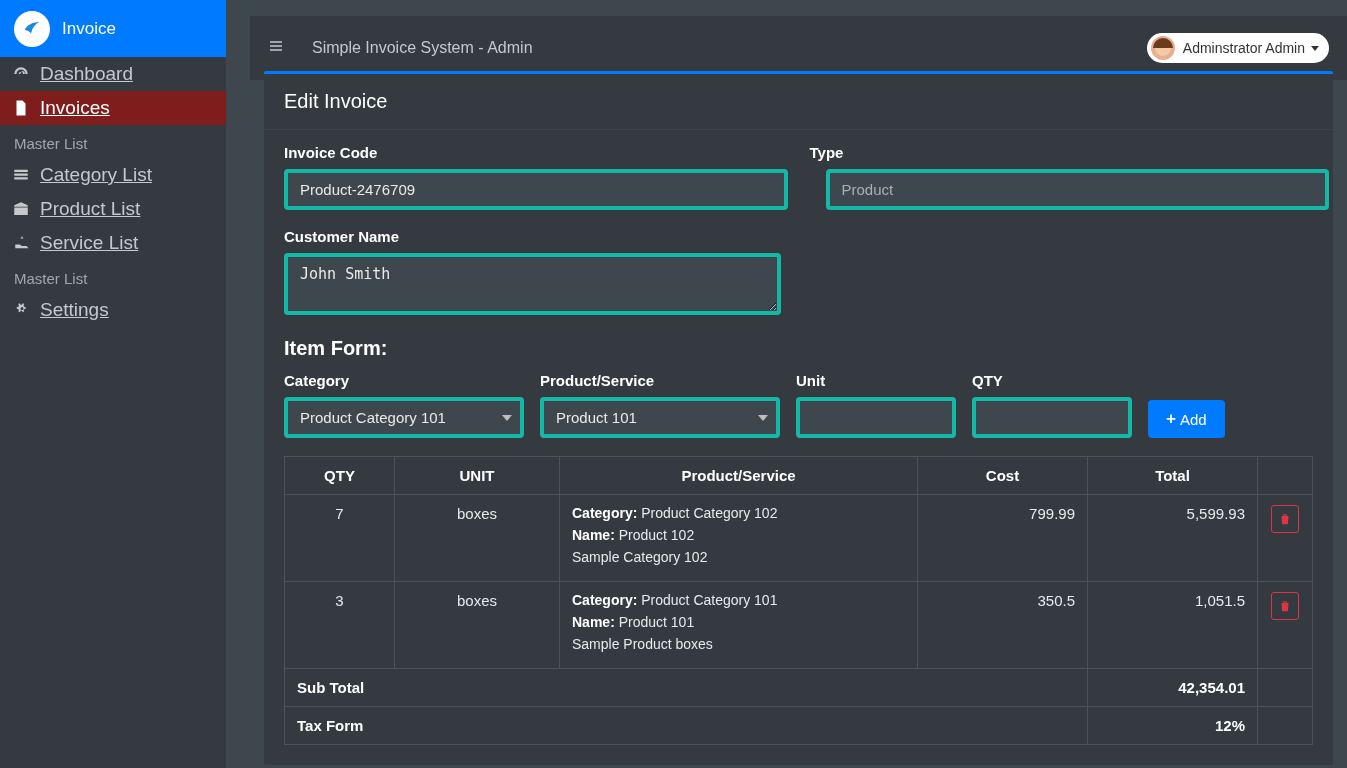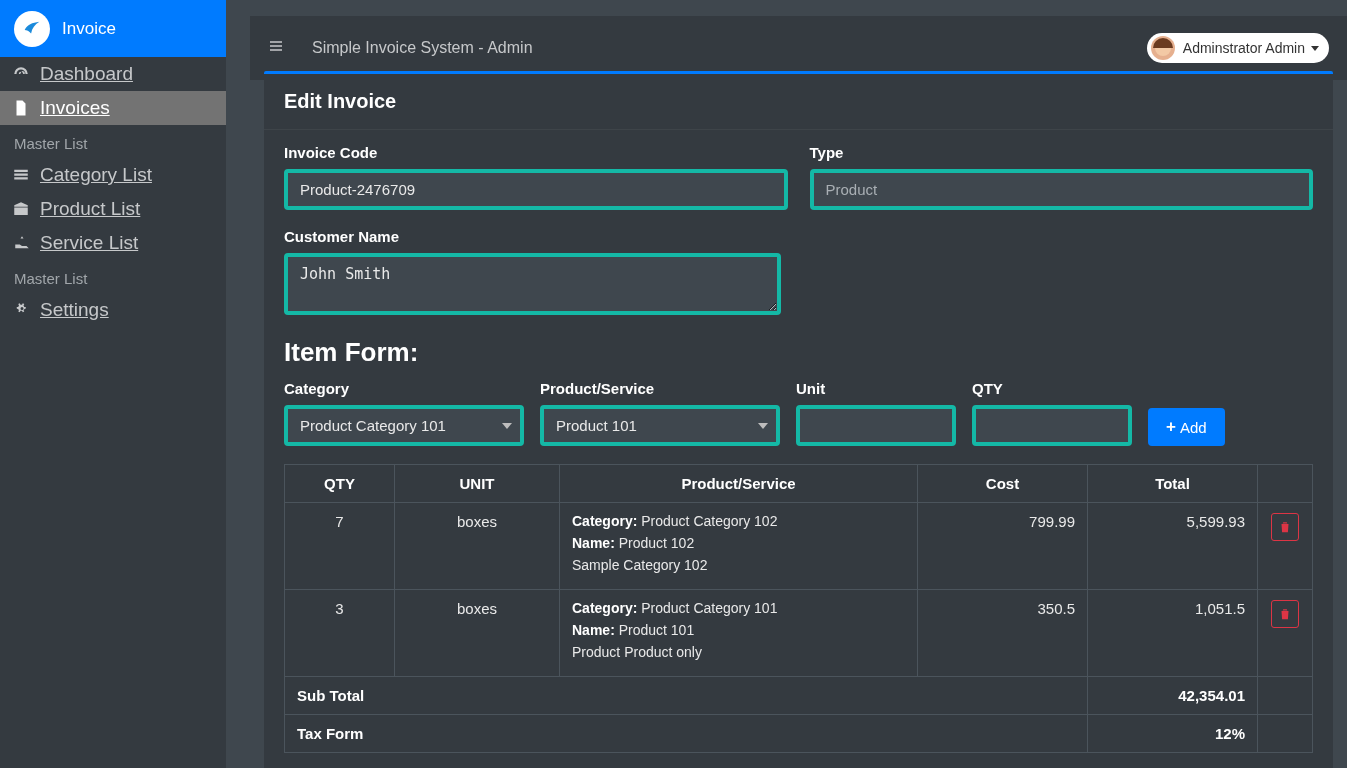--- a/index.html
+++ b/index.html
@@ -4,48 +4,48 @@
 <style>
 * { box-sizing: border-box; margin: 0; padding: 0; }
 body { font-family: "Segoe UI", Arial, sans-serif; background:#3f474e; color:#e9e9e9; width:1347px; height:768px; overflow:hidden; }
 
 
 .sidebar { position:fixed; left:0; top:0; width:226px; height:100%; background:#343a40; }
 .brand { background:#007bff; height:57px; display:flex; align-items:center; padding:0 14px; color:#fff; font-size:17px; }
 .brand-logo { width:36px; height:36px; border-radius:50%; background:#fff; display:flex; align-items:center; justify-content:center; margin-right:12px; }
 .brand-logo svg { width:22px; height:22px; }
 .nav-item { display:flex; align-items:center; height:34px; padding:0 12px; color:#c6c8ca; font-size:19px; cursor:pointer;text-decoration:underline; }
-.nav-item.active { background:#737373; color:#fff; }
+.nav-item.active { background:#7f1d1d; color:#fff; }
 .nav-item .icon { width:28px; display:flex; align-items:center; justify-content:flex-start; }
 .nav-section-label { color:#a1a6aa; font-size:15px; padding:10px 14px 6px; }
 
 
 .topbar { position:fixed; left:250px; right:0; top:16px; height:64px; background:#343a40; display:flex; align-items:center; padding:0 18px; color:#c6c8ca; }
 .hamburger { margin-right:28px; cursor:pointer; }
 .user-pill { margin-left:auto; background:#fff; color:#333; border-radius:16px; height:30px; display:flex; align-items:center; padding:0 10px 0 4px; font-size:14px; cursor:pointer; }
 .avatar { width:24px; height:24px; border-radius:50%; background: radial-gradient(circle at 50% 35%, #f3c9a5 30%, #e6b08f 31%), #71c4d6; margin-right:8px; position:relative; overflow:hidden; }
 .avatar::before{ content:""; position:absolute; left:4px; top:4px; width:16px; height:16px; border-radius:50%; background:#f3c9a5; }
 .avatar::after{ content:""; position:absolute; left:2px; top:2px; width:20px; height:10px; border-radius:10px 10px 0 0; background:#6b3b20; }
 
 
 .main { position:fixed; left:250px; right:0; top:57px; bottom:0; overflow:auto; padding:14px; }
 .card { background:#343a40; border-top:3px solid #007bff; border-radius:2px; }
-.card-header { padding:16px 20px; font-size:20px; color:#fff; border-bottom:1px solid rgba(255,255,255,0.05);font-weight:bold; }
+.card-header { padding:16px 20px; font-size:20px; color:#fff; border-bottom:1px solid rgba(255,255,255,0.05); }
 .card-body { padding:14px 20px 20px; }
 
 .field-label { font-weight:700; color:#fff; font-size:15px; margin-bottom:8px; display:block; }
 .row { display:flex; gap:22px; margin-bottom:18px; }
 .col { flex:1; }
 .input, .select, .textarea { width:100%; background:#3f474e; border:4px solid #14b8a6; color:#e9e9e9; border-radius:4px; padding:8px 12px; font-size:15px; }
 .textarea { min-height:62px; resize:both; }
 .select { appearance:none; background-image: none; }
 .select-wrap { position:relative; }
 .select-wrap::after { content:""; position:absolute; right:12px; top:50%; transform:translateY(-50%); border-left:5px solid transparent; border-right:5px solid transparent; border-top:6px solid #bdbdbd; pointer-events:none; }
 
-h2.section-title { font-size:26px; font-weight:700; color:#fff; margin:14px 0 12px; }
+h2.section-title { font-size:20px; font-weight:700; color:#fff; margin:14px 0 12px; }
 
 .item-form-row { display:flex; gap:16px; align-items:flex-end; }
 .item-col-cat { flex:0 0 240px; }
 .item-col-prod { flex:0 0 240px; }
 .item-col-unit { flex:0 0 160px; }
 .item-col-qty { flex:0 0 160px; }
 .btn-add { background:#007bff; color:#fff; border:none; border-radius:4px; height:38px; padding:0 18px; font-size:15px; display:inline-flex; align-items:center; cursor:pointer; }
 .btn-add .plus { font-weight:bold; margin-right:4px; font-size:17px; }
 
 table.items { width:100%; border-collapse:collapse; margin-top:18px; }
@@ -158,21 +158,21 @@
     <div class="card-header">Edit Invoice</div>
     <div class="card-body">
 
       <div class="row">
         <div class="col">
           <label class="field-label">Invoice Code</label>
           <input class="input" value="Product-2476709" style="">
         </div>
         <div class="col">
           <label class="field-label">Type</label>
-          <input class="input" style="color: rgb(169, 175, 180);" value="Product">
+          <input class="input" style="color: rgb(169, 175, 180); margin-left: 16px;" value="Product">
         </div>
       </div>
 
       <div class="row">
         <div class="col" style="flex:0 0 497px">
           <label class="field-label">Customer Name</label>
           <textarea class="textarea" style="">John Smith</textarea>
         </div>
       </div>
 
@@ -240,21 +240,21 @@
                   </svg>
               </button>
             </td>
           </tr>
           <tr>
             <td class="td-qty">3</td>
             <td class="td-unit">boxes</td>
             <td class="td-prod">
               <div class="detail-line"><b>Category:</b> <span>Product Category 101</span></div>
               <div class="detail-line"><b>Name:</b> <span>Product 101</span></div>
-              <div class="detail-line">Product Product only</div>
+              <div class="detail-line">Sample Product boxes</div>
             </td>
             <td class="td-cost">350.5</td>
             <td class="td-total">1,051.5</td>
             <td class="td-del">
               <button class="trash-btn">
                 <svg viewBox="0 0 24 24">
                     <path d="M6 7h12l-1 14H7zM9 4h6l1 2H8z"></path>
                   </svg>
               </button>
             </td>

